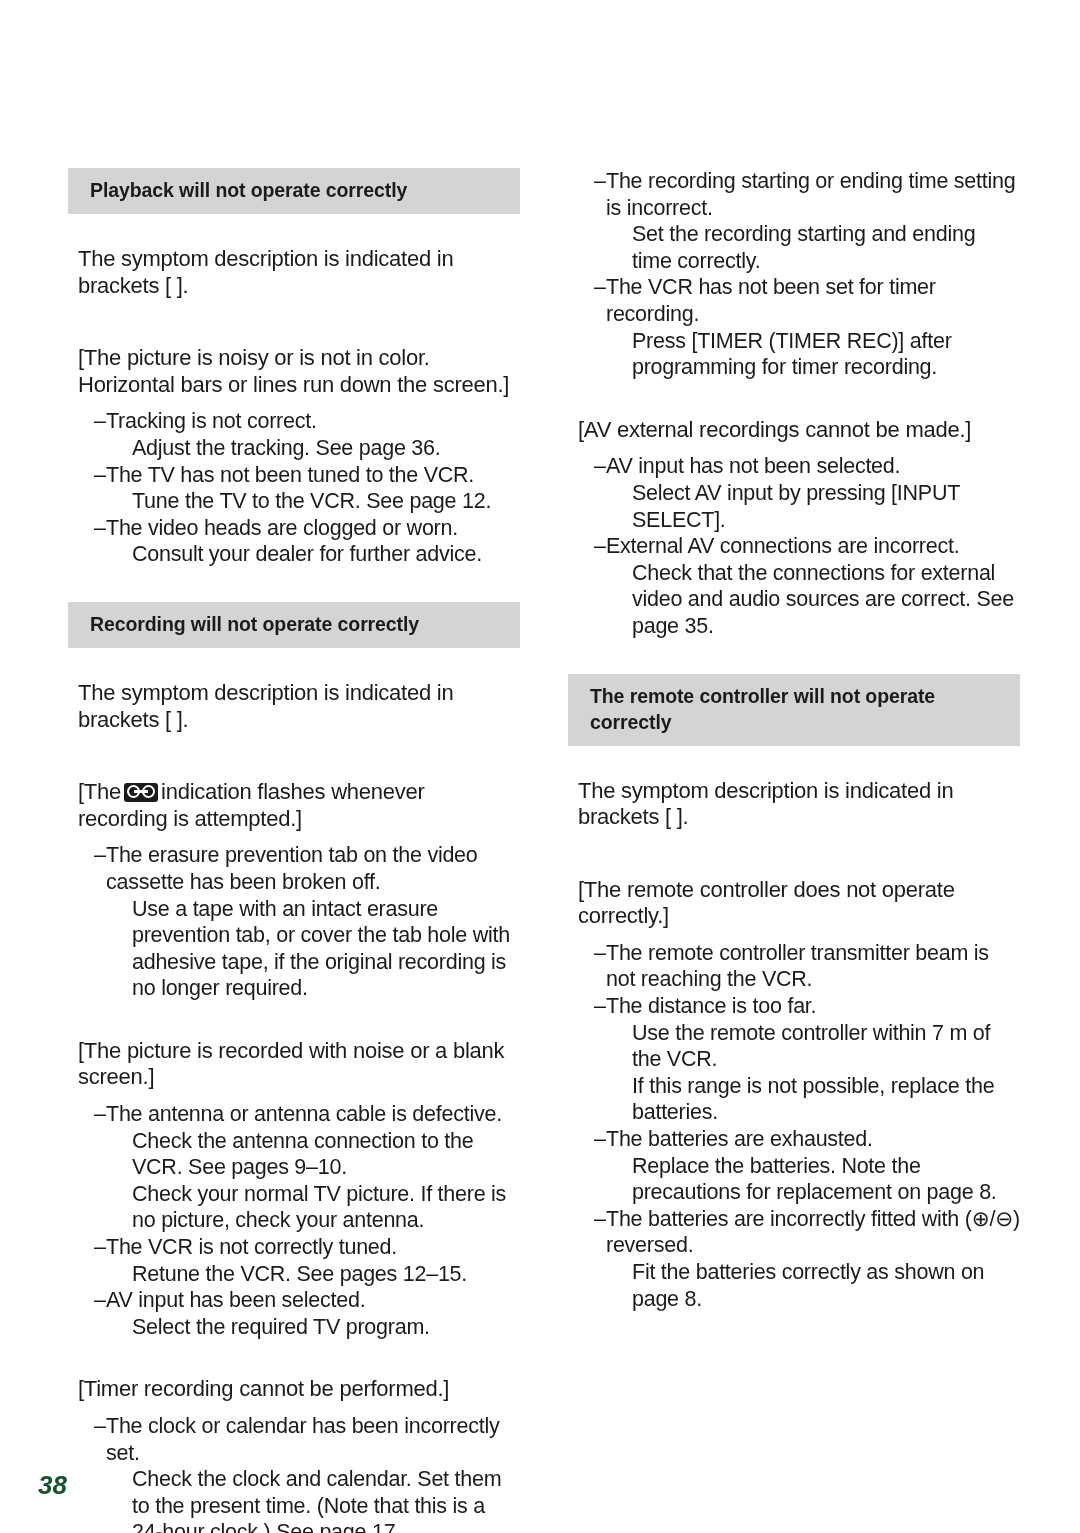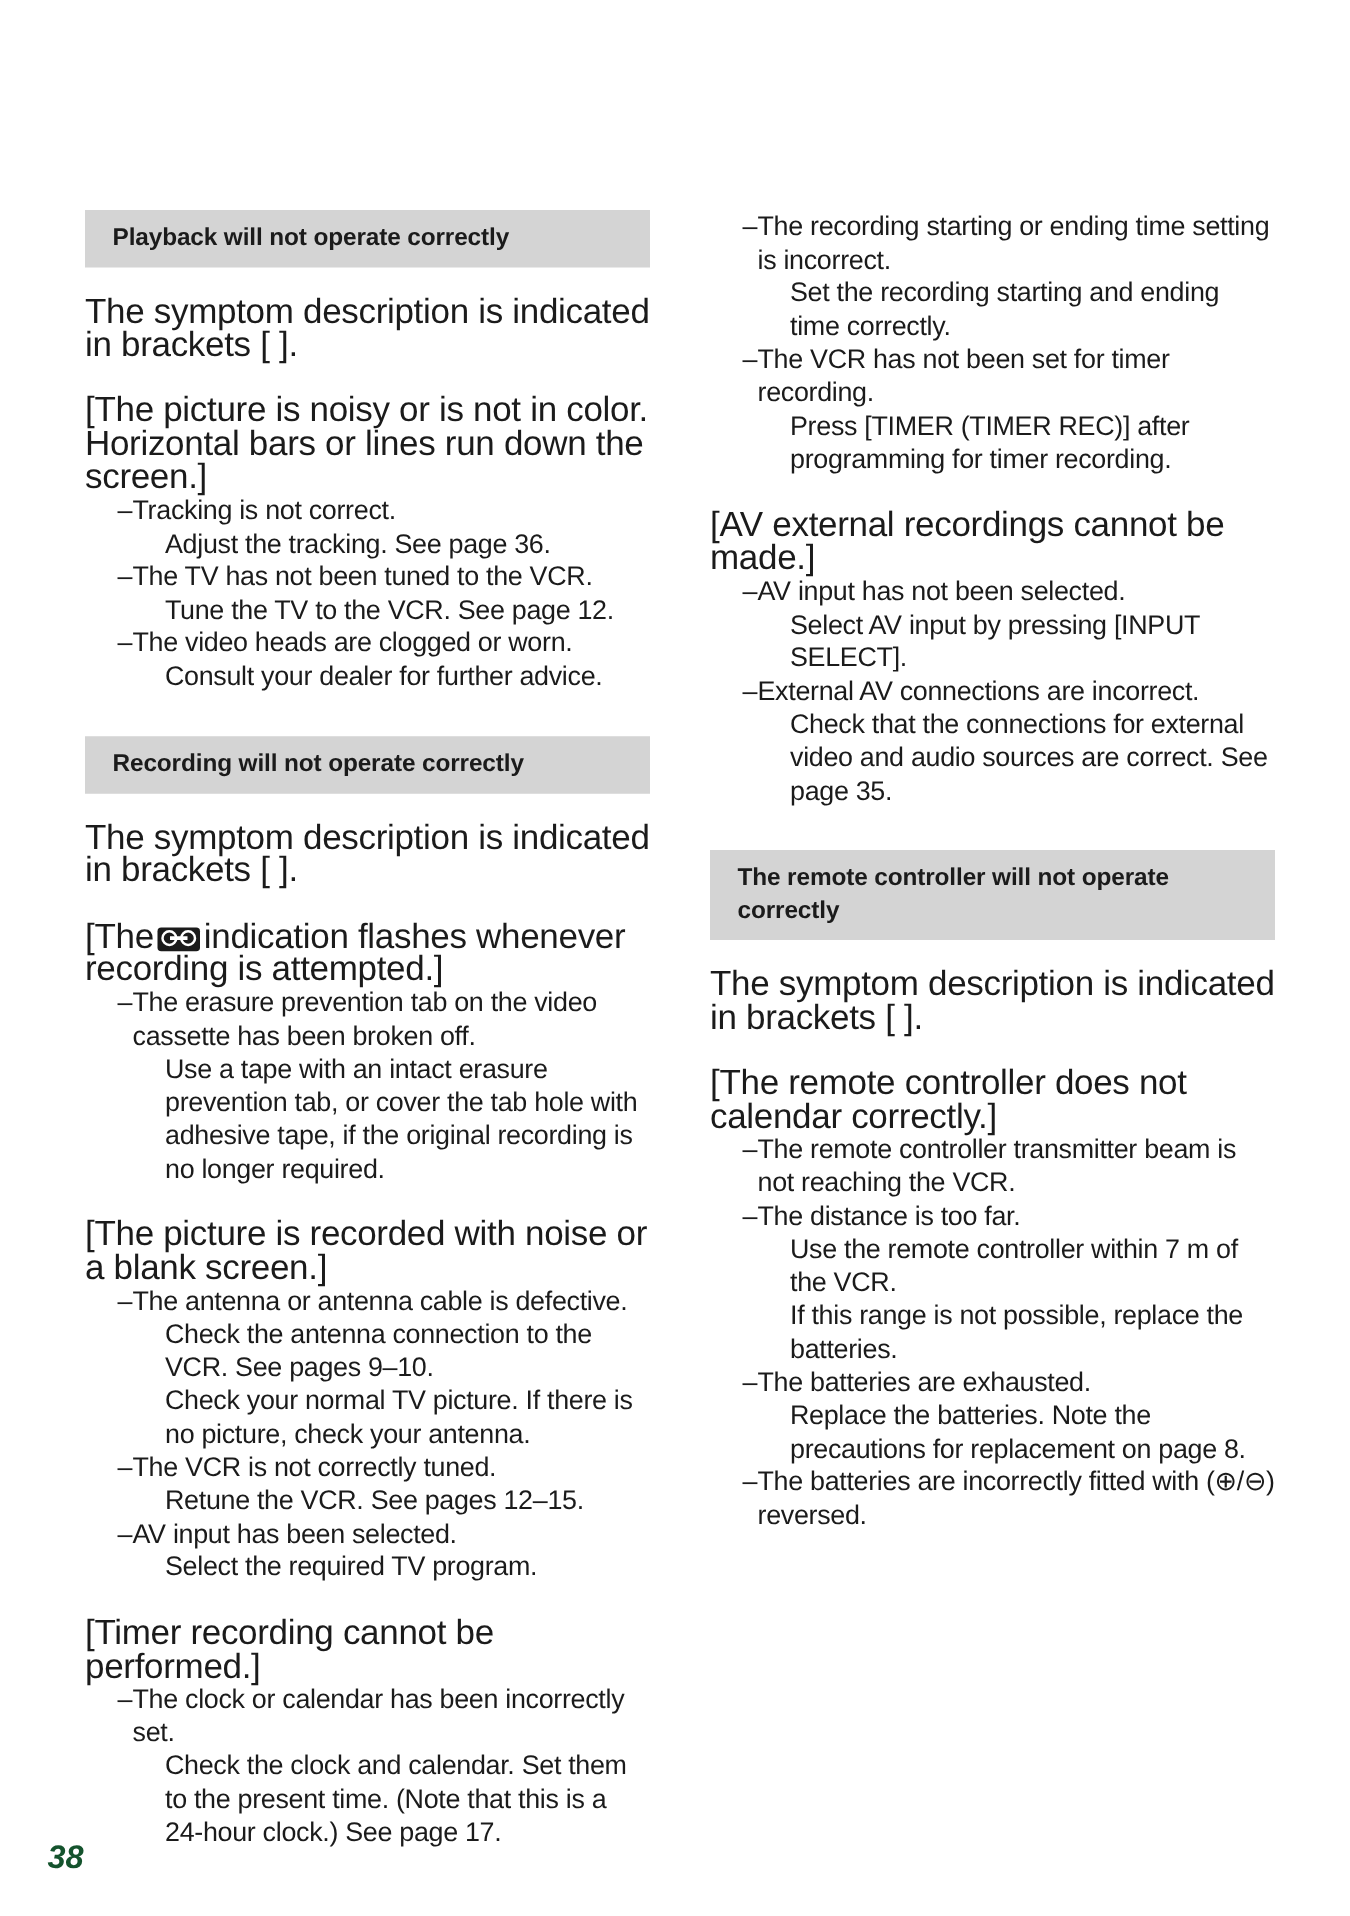--- a/index.html
+++ b/index.html
@@ -34,23 +34,23 @@
   .section-head {
     background: #d4d4d4;
     font-weight: bold;
     font-size: 19.5px;
     line-height: 26px;
     padding: 9px 0 11px 22px;
     color: #1b1b1b;
     letter-spacing: -0.1px;
   }
   .para {
-    font-size: 28px;
+    font-size: 22px;
     line-height: 26.6px;
-    margin: 0;
+    margin: 10px;
     letter-spacing: -0.25px;
   }
   .gap-md { height: 26px; }
   .gap-lg { height: 34px; }
   .gap-head { height: 22px; }
   .bullet {
     display: flex;
     font-size: 21.5px;
     line-height: 26.6px;
     letter-spacing: -0.25px;
@@ -231,21 +231,21 @@
       <div class="gap-lg"></div>
 
       <div class="section-head">The remote controller will not operate correctly</div>
 
       <div class="gap-head"></div>
 
       <p class="para">The symptom description is indicated in brackets [   ].</p>
 
       <div class="gap-md"></div>
 
-      <p class="para">[The remote controller does not calendar correctly.]</p>
+      <p class="para">[The remote controller does not operate correctly.]</p>
 
       <div class="bullet">
         <span class="dash">–</span>
         <span class="btext">The remote controller transmitter beam is not reaching the VCR.</span>
       </div>
 
       <div class="bullet">
         <span class="dash">–</span>
         <span class="btext">The distance is too far.</span>
       </div>
@@ -255,19 +255,20 @@
       <div class="bullet">
         <span class="dash">–</span>
         <span class="btext">The batteries are exhausted.</span>
       </div>
       <div class="sub">Replace the batteries. Note the precautions for replacement on page 8.</div>
 
       <div class="bullet">
         <span class="dash">–</span>
         <span class="btext">The batteries are incorrectly fitted with (⊕/⊖) reversed.</span>
       </div>
+      <div class="sub">Fit the batteries correctly as shown on page 8.</div>
 
     </div>
   </div>
 
   <div class="page-num">38</div>
 
 </div>
 
 </body></html>

